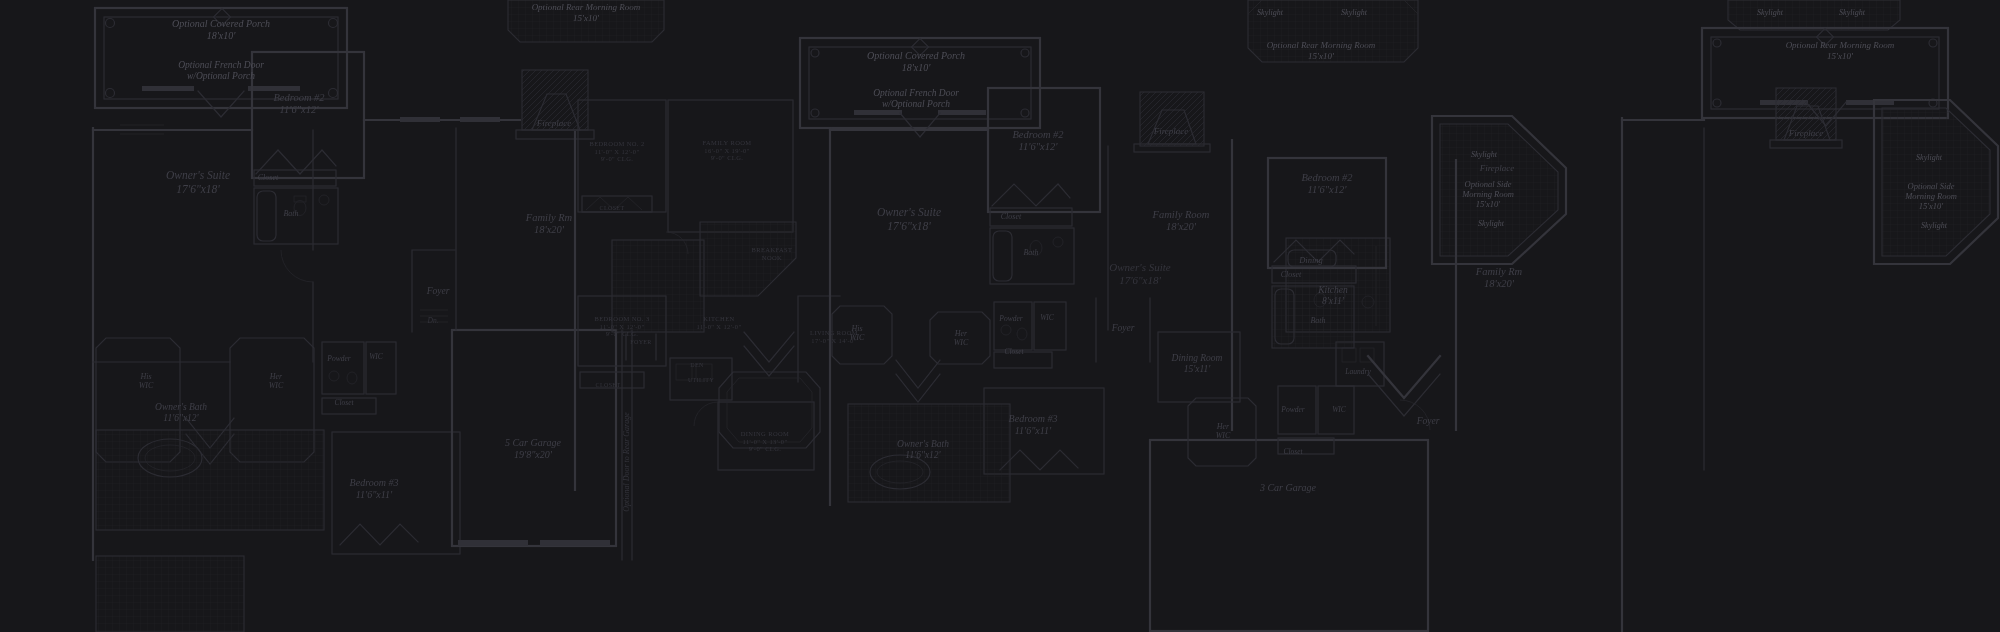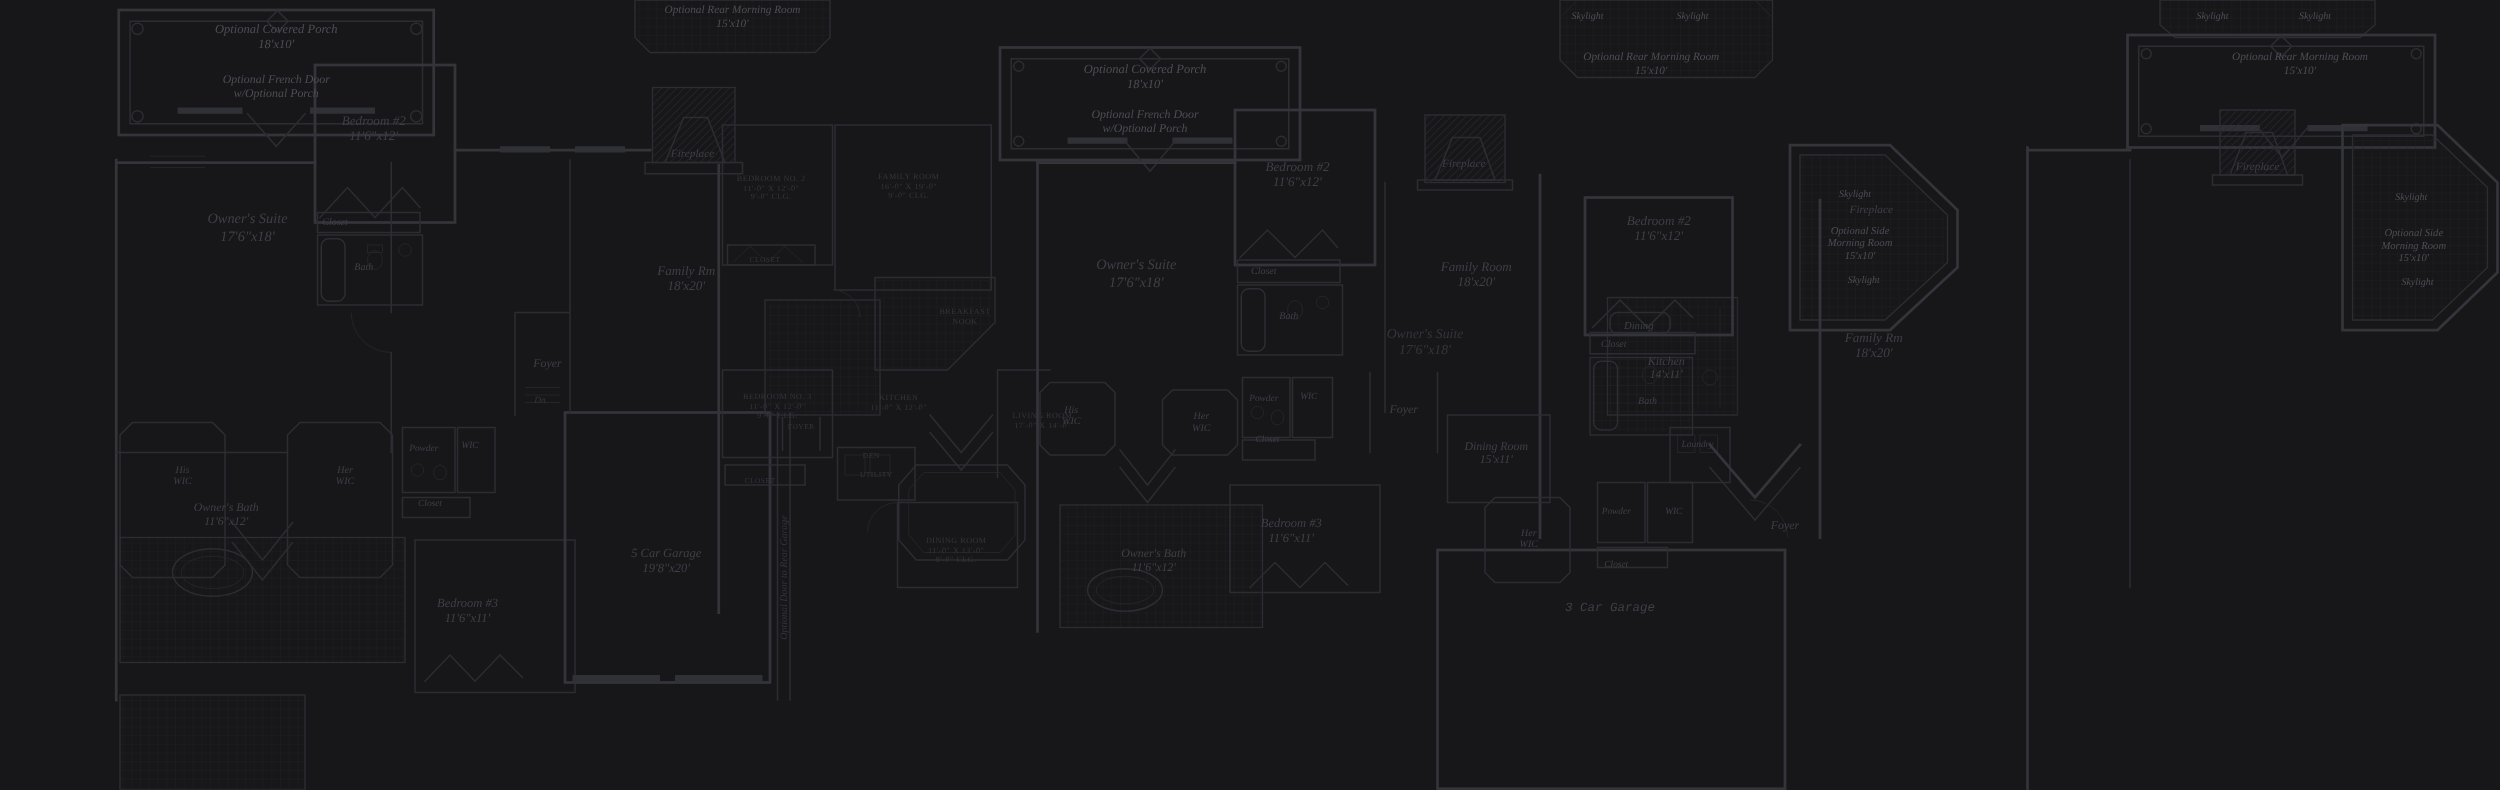--- a/index.html
+++ b/index.html
@@ -397,21 +397,21 @@
       </div>
       <div class="lbl italic tone-bright" style="left: 1321px; top: 51px; font-size: 9px;">
         <div>Optional Rear Morning Room</div>
         <div>15'x10'</div>
       </div>
       <div class="lbl italic tone-normal" style="left: 1311px; top: 260px; font-size: 8.5px;">
         <div>Dining</div>
       </div>
       <div class="lbl italic tone-normal" style="left: 1333px; top: 296px; font-size: 9.5px;">
         <div>Kitchen</div>
-        <div>14'x11'</div>
+        <div>8'x11'</div>
       </div>
       <div class="lbl italic tone-normal" style="left: 857px; top: 333px; font-size: 8px;">
         <div>His</div>
         <div>WIC</div>
       </div>
       <div class="lbl italic tone-normal" style="left: 961px; top: 338px; font-size: 8px;">
         <div>Her</div>
         <div>WIC</div>
       </div>
       <div class="lbl italic tone-normal" style="left: 1011px; top: 319px; font-size: 7.5px;">
@@ -423,32 +423,32 @@
       <div class="lbl italic tone-normal" style="left: 1014px; top: 352px; font-size: 7.5px;">
         <div>Closet</div>
       </div>
       <div class="lbl italic tone-normal" style="left: 1123px; top: 329px; font-size: 9.5px;">
         <div>Foyer</div>
       </div>
       <div class="lbl italic tone-normal" style="left: 1197px; top: 364px; font-size: 9.5px;">
         <div>Dining Room</div>
         <div>15'x11'</div>
       </div>
-      <div class="lbl italic tone-normal" style="left: 1358px; top: 356px; font-size: 7.5px;">
+      <div class="lbl italic tone-normal" style="left: 1358px; top: 372px; font-size: 7.5px;">
         <div>Laundry</div>
       </div>
       <div class="lbl italic tone-normal" style="left: 1033px; top: 425px; font-size: 10px;">
         <div>Bedroom #3</div>
         <div>11'6"x11'</div>
       </div>
       <div class="lbl italic tone-normal" style="left: 923px; top: 450px; font-size: 9.5px;">
         <div>Owner's Bath</div>
         <div>11'6"x12'</div>
       </div>
-      <div class="lbl italic tone-normal" style="left: 1288px; top: 488px; font-size: 10px; font-family: Liberation Mono, monospace;">
+      <div class="lbl italic tone-normal" style="left: 1288px; top: 488px; font-size: 10px;">
         <div>3 Car Garage</div>
       </div>
       <div class="lbl italic tone-bright" style="left: 1484px; top: 155px; font-size: 8px;">
         <div>Skylight</div>
       </div>
       <div class="lbl italic tone-bright" style="left: 1488px; top: 194px; font-size: 8.5px;">
         <div>Optional Side</div>
         <div>Morning Room</div>
         <div>15'x10'</div>
       </div>

